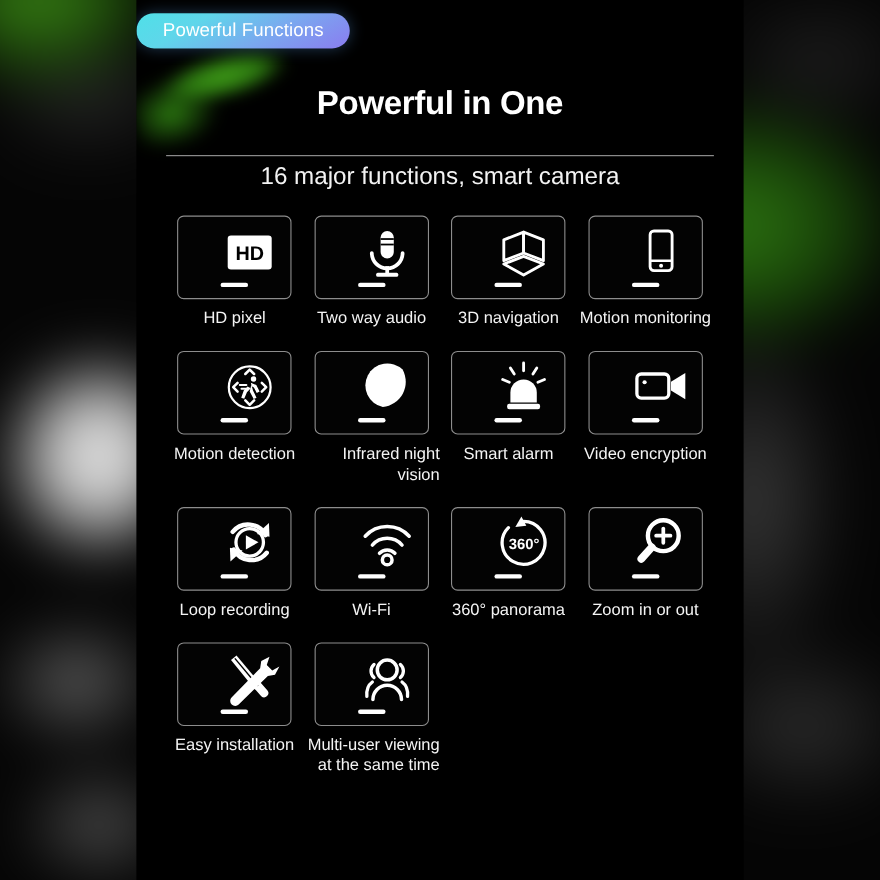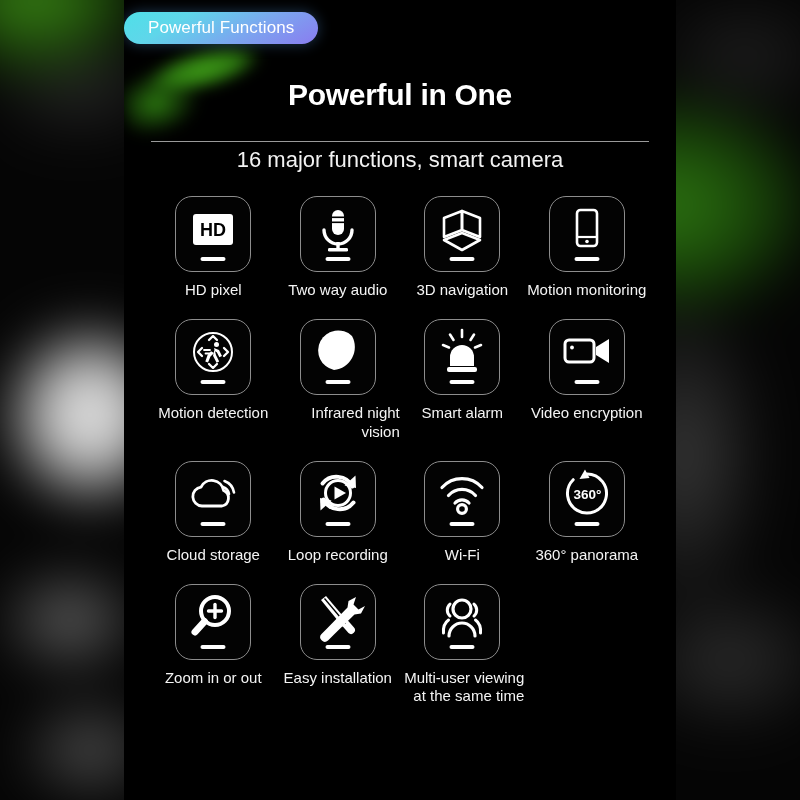--- a/index.html
+++ b/index.html
@@ -171,26 +171,27 @@
   }
   .cell {
     display: flex;
     flex-direction: column;
     align-items: center;
   }
   .tile {
     width: 74px;
     height: 74px;
     border: 1px solid #8d8d8d;
-    border-radius: 17px;
+    border-radius: 6px;
     background: #030303;
     position: relative;
     display: flex;
     align-items: center;
     justify-content: center;
+    padding-left: 28px;
   }
   .tile .glyph {
     width: 56px;
     height: 56px;
     margin-top: -7px;
     display: block;
   }
   
   .tile::after {
     content: "";
@@ -351,32 +352,20 @@
         <div class="tile">
           <svg class="glyph" viewBox="0 0 56 56">
             <rect x="6" y="14" width="29" height="22" rx="4" fill="none" stroke="#ffffff" stroke-width="3"></rect>
             <circle cx="13" cy="21.5" r="1.9" fill="#ffffff"></circle>
             <path d="M37 21 L50 13 L50 37 L37 29 Z" fill="#ffffff"></path>
           </svg>
         </div>
         <div class="caption">Video encryption</div>
       </div>
 
-      <div class="cell">
-        <div class="tile">
-          <svg class="glyph" viewBox="0 0 56 56">
-            <path d="M17 39 a9.5 9.5 0 0 1 -1 -18.9 a12 12 0 0 1 22.6 3.4 a8.2 8.2 0 0 1 -1.6 15.5 Z" fill="none" stroke="#ffffff" stroke-width="2.8" stroke-linejoin="round"></path>
-            <g fill="none" stroke="#ffffff" stroke-width="2.6" stroke-linecap="round">
-              <path d="M38 20 a9 9 0 0 1 6 7"></path>
-              <path d="M39.5 14 a15 15 0 0 1 9.5 11.5"></path>
-            </g>
-          </svg>
-        </div>
-        <div class="caption">Cloud storage</div>
-      </div>
 
 
       <div class="cell">
         <div class="tile">
           <svg class="glyph" viewBox="0 0 56 56">
             <g fill="none" stroke="#ffffff" stroke-width="4" stroke-linecap="round">
               <path d="M42.5 19.5 a18 18 0 0 0 -30 -3"></path>
               <path d="M13.5 32.5 a18 18 0 0 0 30 3"></path>
             </g>
             <path d="M45.5 8.5 L46 21 L34.5 18.5 Z" fill="#ffffff"></path>

